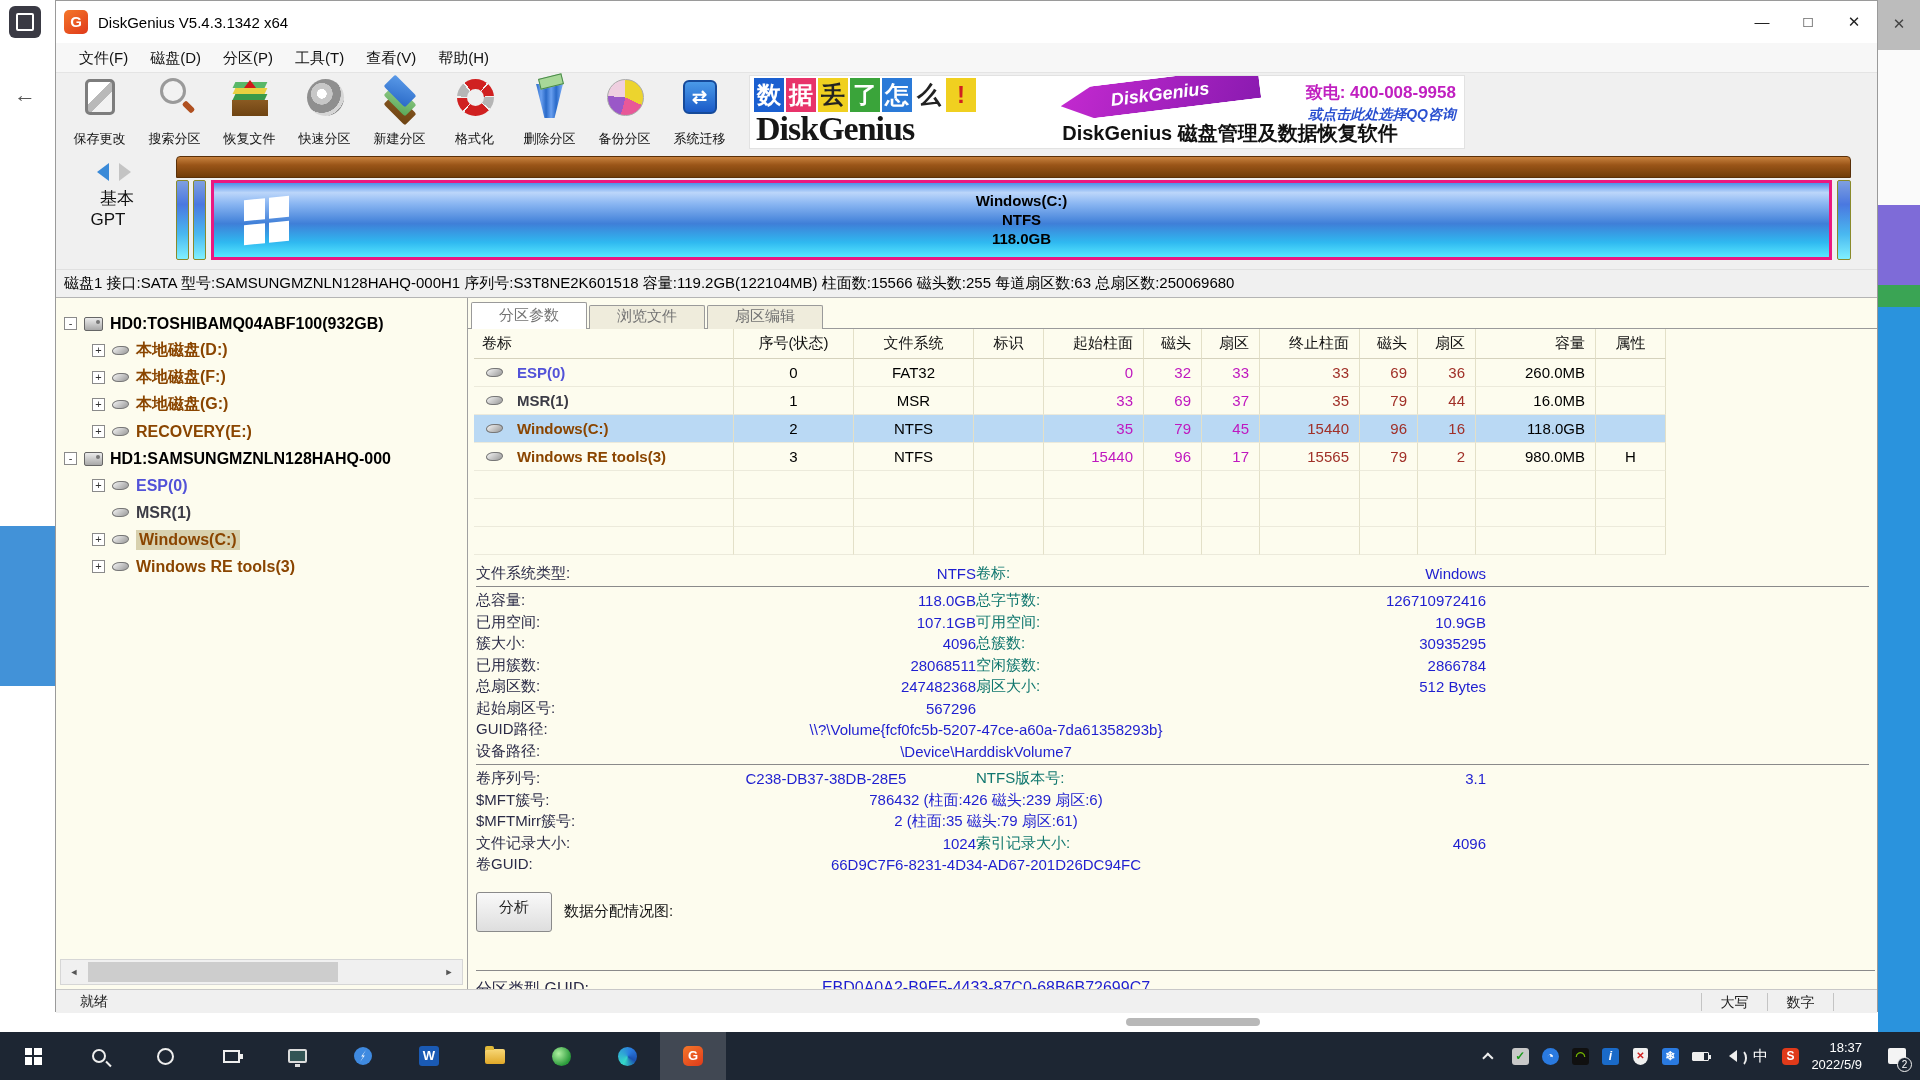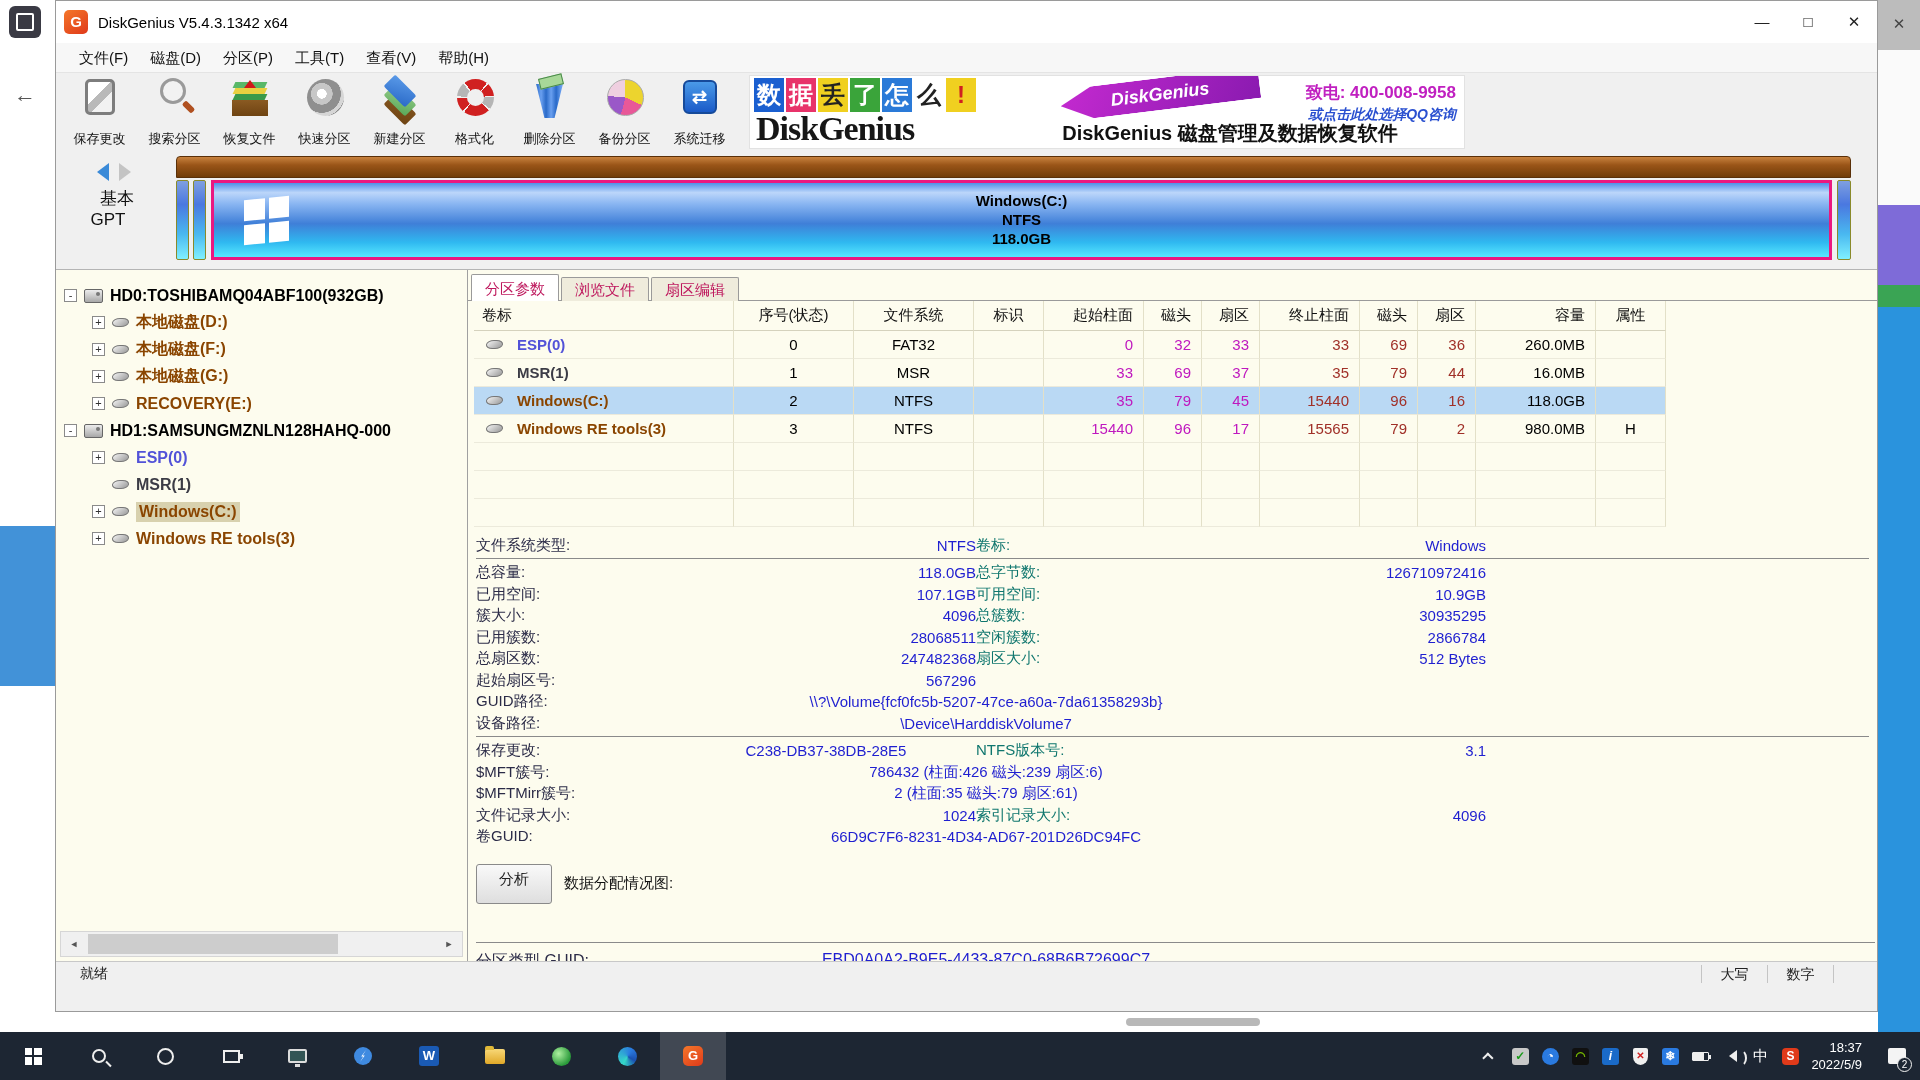--- a/index.html
+++ b/index.html
@@ -118,21 +118,21 @@
   .c-msr { color:#3c3c46; }
   .t-label.selected { background:#d8d1ae; padding:1px 3px; }
   .tree-scroll { position:absolute; left:4px; right:4px; bottom:4px; height:26px; background:#f0f0f0; border:1px solid #d6d6d6; }
   .ts-btn { position:absolute; top:0; width:26px; height:24px; background:#f0f0f0; color:#555; font-size:9px; text-align:center; line-height:24px; }
   .ts-btn.left { left:0; } .ts-btn.right { right:0; }
   .ts-thumb { position:absolute; left:27px; top:2px; width:250px; height:20px; background:#cdcdcd; }
 
   .right-panel { flex:1; background:#fdfcee; position:relative; overflow:hidden; }
 
   .tabs { height:31px; display:flex; padding:4px 0 0 3px; border-bottom:1px solid #9a9a9a; }
-  .tab { padding:0 13px; font-size:15px; color:#be185d; border:1px solid #9a9a9a; border-bottom:none; border-radius:2px 2px 0 0; margin-right:2px; }
+  .tab { padding:0 27px; font-size:15px; color:#737373; border:1px solid #9a9a9a; border-bottom:none; border-radius:2px 2px 0 0; margin-right:2px;font-family:Liberation Mono, monospace; }
   .tab.active { background:#fff; height:27px; line-height:27px; }
   .tab.inactive { background:#efecdc; height:24px; line-height:24px; margin-top:3px; }
 
   .pgrid { display:grid; grid-template-columns:260px 120px 120px 70px 100px 58px 58px 100px 58px 58px 120px 70px; margin-left:6px; }
   .pgrid > div { border-right:1px solid #e3e0c8; border-bottom:1px solid #eceadb; font-size:15px; display:flex; align-items:center; overflow:hidden; white-space:nowrap; }
   .phead > div { height:30px; color:#111; border-bottom:1px solid #d5d2bd; }
   .prow > div { height:28px; }
   .cell-r { justify-content:flex-end; padding-right:10px; }
   .cell-c { justify-content:center; }
   .cell-name { padding-left:12px; gap:7px; font-weight:bold; }
@@ -356,20 +356,21 @@
             <div>Windows(C:)</div>
             <div>NTFS</div>
             <div>118.0GB</div>
           </div>
         </div>
         <div class="part-re"></div>
       </div>
     </div>
   </div>
 
+  <div class="disk-info">磁盘1 接口:SATA 型号:SAMSUNGMZNLN128HAHQ-000H1 序列号:S3T8NE2K601518 容量:119.2GB(122104MB) 柱面数:15566 磁头数:255 每道扇区数:63 总扇区数:250069680</div>
 
   <div class="content">
     <div class="tree-panel">
       <div class="tree-item lvl0">
         <span class="expander">-</span>
         <span class="t-disk-icon"></span>
         <span class="t-label c-disk">HD0:TOSHIBAMQ04ABF100(932GB)</span>
       </div>
       <div class="tree-item lvl1">
         <span class="expander">+</span>
@@ -602,21 +603,21 @@
         <div class="drow">
           <span class="dl1">GUID路径:</span>
             <span class="dvw">\\?\Volume{fcf0fc5b-5207-47ce-a60a-7da61358293b}</span>
         </div>
         <div class="drow">
           <span class="dl1">设备路径:</span>
             <span class="dvw">\Device\HarddiskVolume7</span>
         </div>
         <div class="ddiv"></div>
         <div class="drow">
-          <span class="dl1">保存更改:</span>
+          <span class="dl1">卷序列号:</span>
             <span class="dv1 center">C238-DB37-38DB-28E5</span>
           <span class="dl2">NTFS版本号:</span>
             <span class="dv2">3.1</span>
         </div>
         <div class="drow">
           <span class="dl1">$MFT簇号:</span>
             <span class="dvw">786432 (柱面:426 磁头:239 扇区:6)</span>
         </div>
         <div class="drow">
           <span class="dl1">$MFTMirr簇号:</span>

